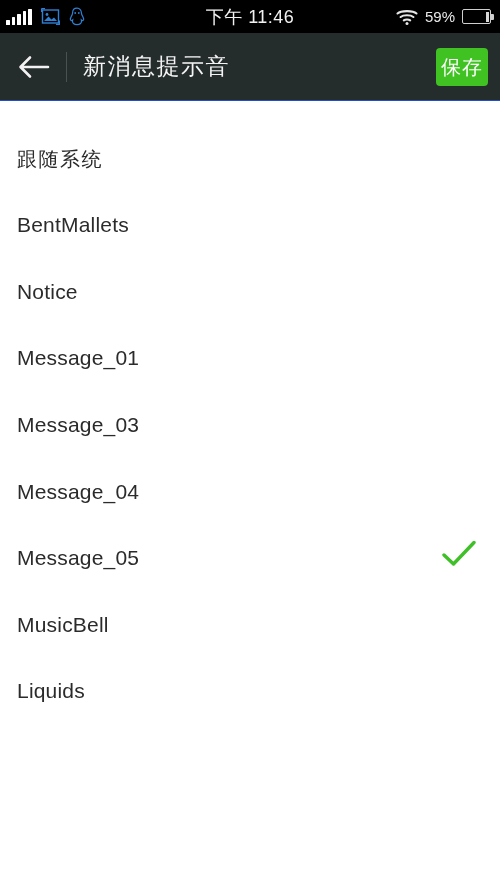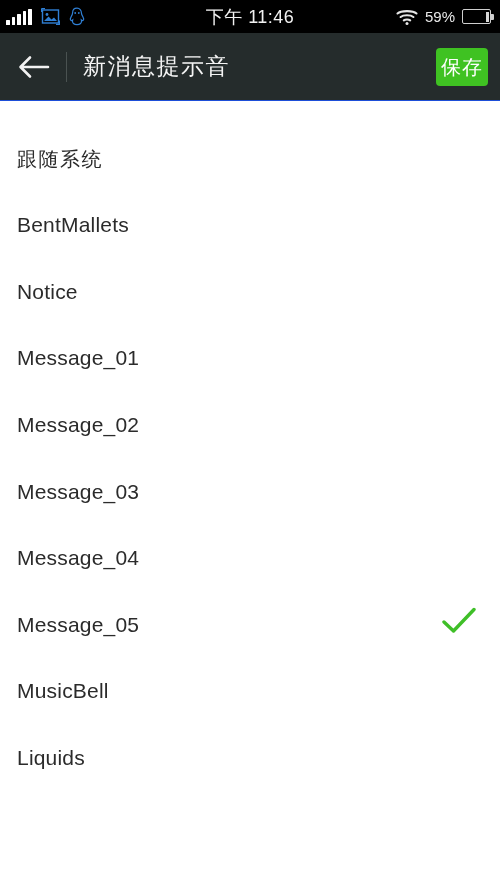--- a/index.html
+++ b/index.html
@@ -258,23 +258,20 @@
       <div class="row">
         <div class="row-label">BentMallets</div>
       </div>
       <div class="row">
         <div class="row-label">Notice</div>
       </div>
       <div class="row">
         <div class="row-label">Message_01</div>
       </div>
       <div class="row">
-        <div class="row-label">Message_02</div>
-      </div>
-      <div class="row">
         <div class="row-label">Message_03</div>
       </div>
       <div class="row">
         <div class="row-label">Message_04</div>
       </div>
       <div class="row selected">
         <div class="row-label">Message_05</div>
         <span class="check">
           <svg class="icon-svg" width="34" height="28" viewBox="0 0 34 28">
             <path d="M2 15 L11.5 24 L32 2.5" fill="none" stroke="#3fbf28" stroke-width="3.4" stroke-linecap="round" stroke-linejoin="round"></path>

